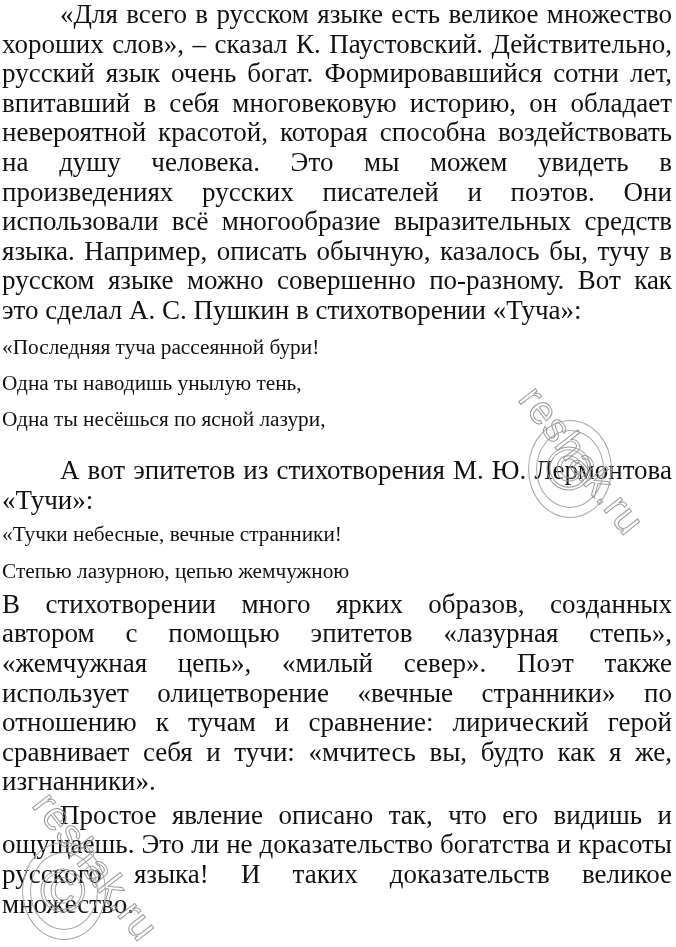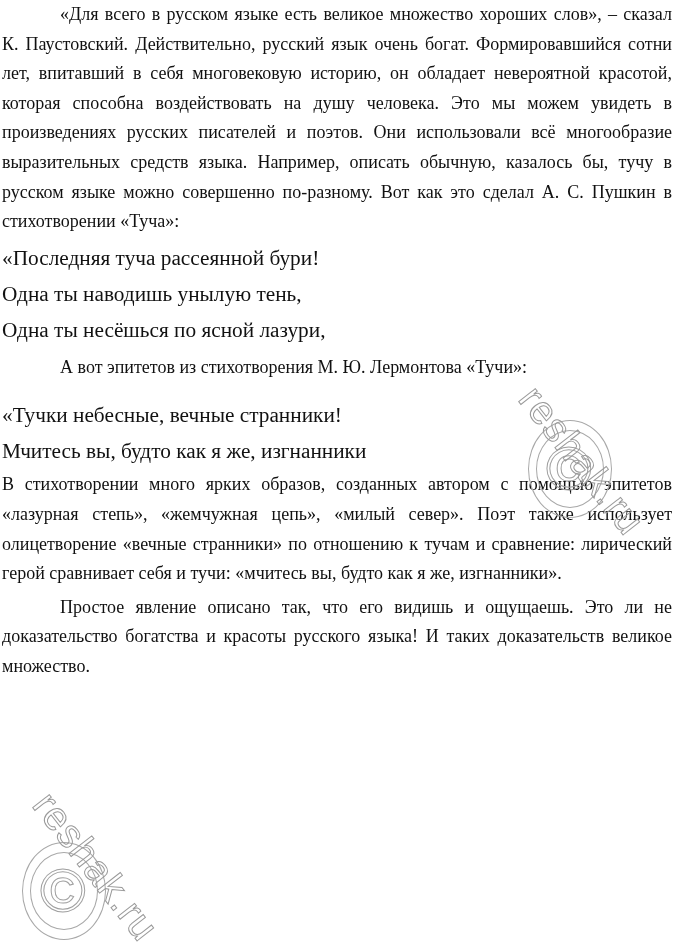--- a/index.html
+++ b/index.html
@@ -16,40 +16,40 @@
       color: #111111;
     }
     .page {
       position: absolute;
       left: 2px;
       top: 0;
       width: 670px;
     }
     .para {
       margin: 0;
-      font-size: 18px;
+      font-size: 27px;
       line-height: 29.6px;
       text-align: justify;
       text-align-last: left;
     }
     .para.indent {
       text-indent: 58px;
     }
     .poem {
       margin: 0;
       padding: 0;
       list-style: none;
     }
     .poem-line {
       font-size: 21.3px;
       line-height: 36.2px;
       white-space: nowrap;
     }
-    .poem.tucha { margin-top: 3px; margin-bottom: 1px; }
-    .poem.tuchi { margin-top: 14px; margin-bottom: 1px; }
+    .poem.tucha { margin-top: 3px; margin-bottom: 15px; }
+    .poem.tuchi { margin-top: 1px; margin-bottom: 1px; }
     .gap-small { height: 4px; }
 
     
     .watermark {
       position: absolute;
       pointer-events: none;
       color: transparent;
       font-family: "Liberation Sans", "DejaVu Sans", sans-serif;
     }
     .wm-text {
@@ -88,21 +88,21 @@
     <li class="poem-line">Одна ты несёшься по ясной лазури,</li>
   </ul>
 
 
   <div class="gap-small"></div>
 
   <p class="para indent">А вот эпитетов из стихотворения М. Ю. Лермонтова «Тучи»:</p>
 
   <ul class="poem tuchi">
     <li class="poem-line">«Тучки небесные, вечные странники!</li>
-    <li class="poem-line">Мчитесь вы, будто как я же, изгнанники</li>
+    <li class="poem-line">Степью лазурною, цепью жемчужною</li>
   </ul>
 
   <p class="para">В стихотворении много ярких образов, созданных автором с помощью эпитетов «лазурная степь», «жемчужная цепь», «милый север». Поэт также использует олицетворение «вечные странники» по отношению к тучам и сравнение: лирический герой сравнивает себя и тучи: «мчитесь вы, будто как я же, изгнанники».</p>
 
   <div class="gap-small"></div>
 
   <p class="para indent">Простое явление описано так, что его видишь и ощущаешь. Это ли не доказательство богатства и красоты русского языка! И таких доказательств великое множество.</p>
 </div>
 
 <div class="watermark" style="left:520px; top:370px; width:160px; height:160px;">

